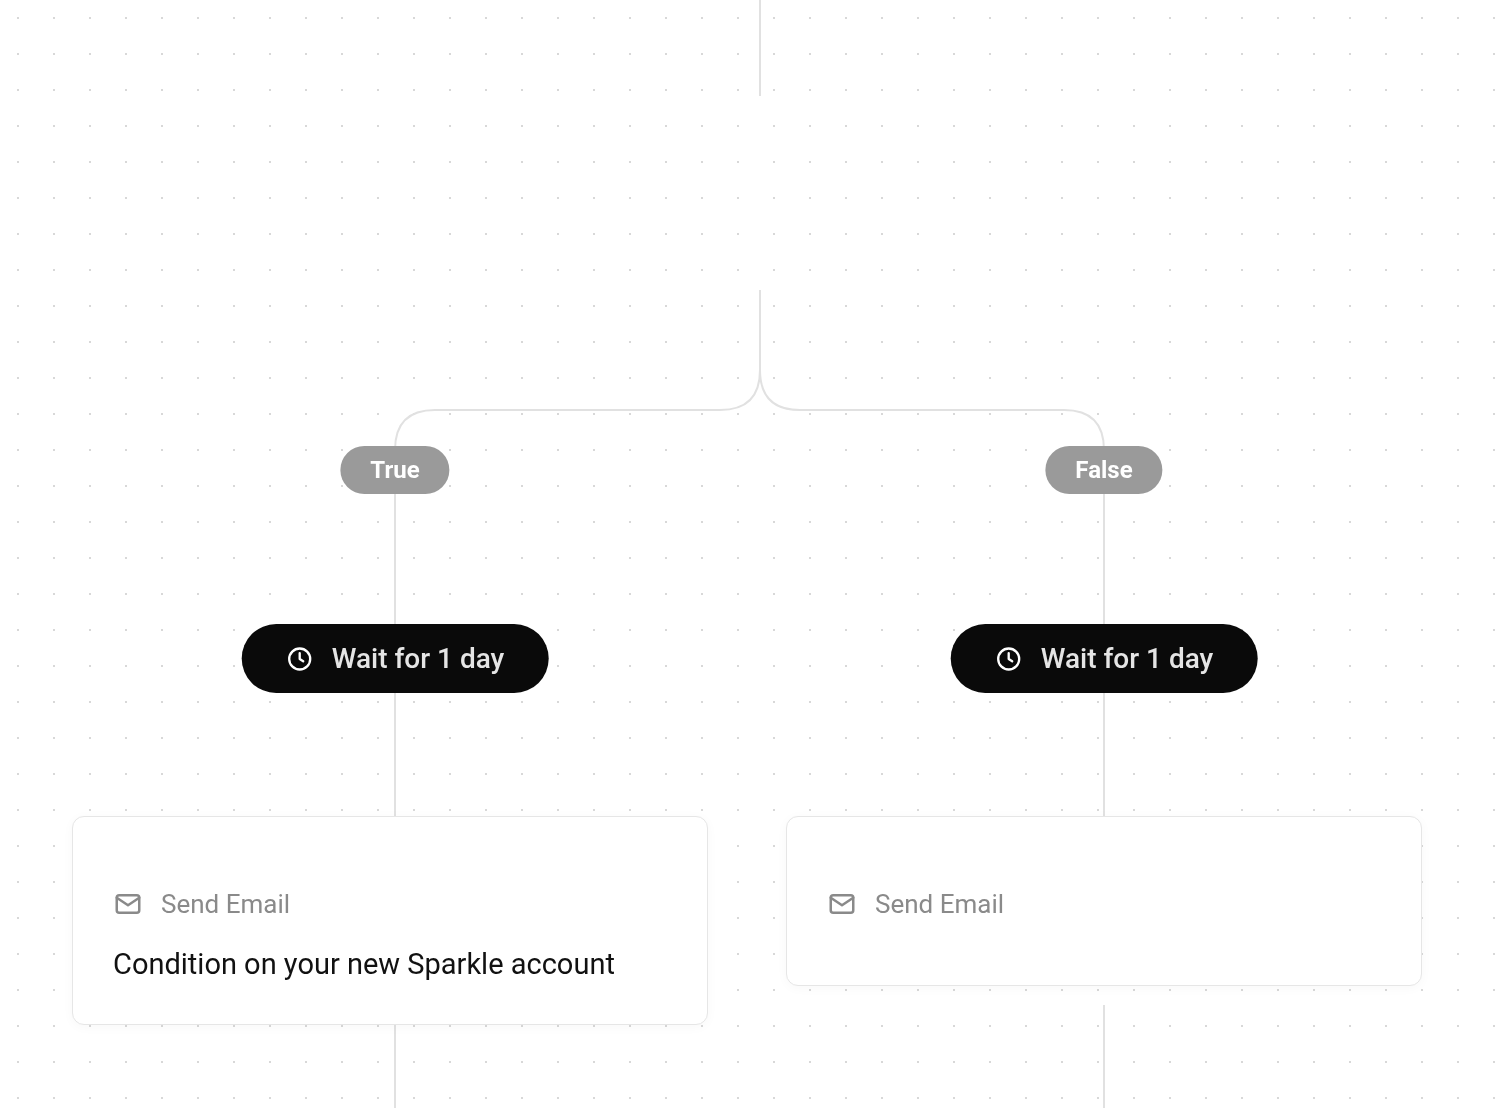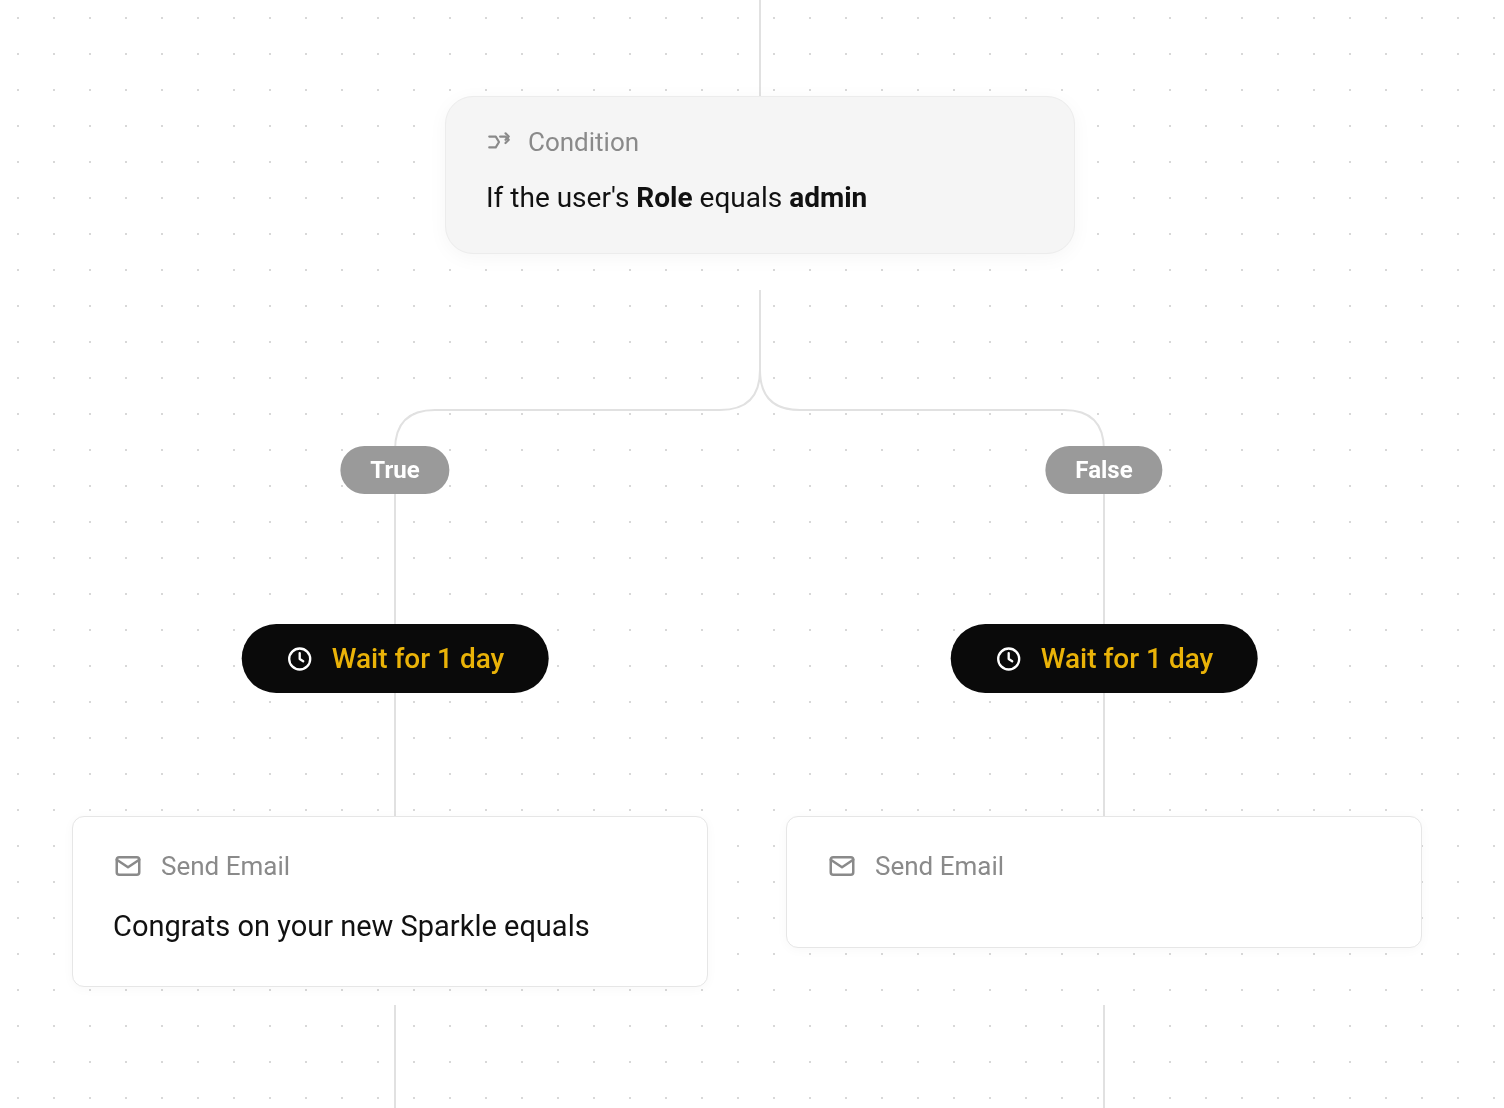--- a/index.html
+++ b/index.html
@@ -74,21 +74,21 @@
     border-radius: 999px;
   }
   .badge-true { left: 395px; top: 446px; }
   .badge-false { left: 1104px; top: 446px; }
 
   
   .wait-pill {
     position: absolute;
     transform: translateX(-50%);
     background: #0a0a0a;
-    color: #eab308;
+    color: #e5e5e5;
     display: flex;
     align-items: center;
     gap: 18px;
     padding: 18px 44px;
     border-radius: 999px;
     font-size: 28px;
     font-weight: 500;
   }
   .wait-true { left: 395px; top: 624px; }
   .wait-false { left: 1104px; top: 624px; }
@@ -110,20 +110,21 @@
   .email-false {
     left: 786px;
     top: 816px;
     width: 636px;
   }
   .email-header {
     display: flex;
     align-items: center;
     gap: 18px;
     margin-bottom: 26px;
+    margin-top: 38px;
   }
   .email-type {
     font-size: 26px;
     color: #8a8a8a;
     font-weight: 400;
   }
   .email-subject {
     font-size: 29px;
     color: #111;
     font-weight: 400;
@@ -143,35 +144,20 @@
 
     <path d="M 760 0 L 760 96"></path>
 
     <path d="M 760 290 L 760 370 Q 760 410 720 410 L 435 410 Q 395 410 395 450 L 395 816"></path>
     <path d="M 760 290 L 760 370 Q 760 410 800 410 L 1064 410 Q 1104 410 1104 450 L 1104 816"></path>
 
     <path d="M 395 1005 L 395 1108"></path>
     <path d="M 1104 1005 L 1104 1108"></path>
   </svg>
 
-  <div class="condition-node">
-    <div class="node-header">
-      <span class="icon">
-        <svg width="26" height="26" viewBox="0 0 24 24" fill="none" stroke="#8a8a8a" stroke-width="2" stroke-linecap="round" stroke-linejoin="round">
-          <path d="M3 7h6l3 5-3 5H3"></path>
-          <path d="M13 7h5l3 3-3 3"></path>
-          <path d="M18 4l3 3-3 3"></path>
-        </svg>
-      </span>
-      <span class="node-type-label">Condition</span>
-    </div>
-    <div class="condition-text">
-      <span>If the user's </span><b>Role</b><span> equals </span><b>admin</b>
-    </div>
-  </div>
 
   <div class="branch-badge badge-true">
     <span>True</span>
   </div>
   <div class="branch-badge badge-false">
     <span>False</span>
   </div>
 
   <div class="wait-pill wait-true">
     <span class="icon">
@@ -195,21 +181,21 @@
   <div class="email-card email-true">
     <div class="email-header">
       <span class="icon">
         <svg width="30" height="30" viewBox="0 0 24 24" fill="none" stroke="#8a8a8a" stroke-width="2" stroke-linecap="round" stroke-linejoin="round">
           <rect x="3" y="5" width="18" height="14" rx="2"></rect>
           <path d="M3 7l9 6 9-6"></path>
         </svg>
       </span>
       <span class="email-type">Send Email</span>
     </div>
-    <div class="email-subject">Congrats on your new Sparkle equals</div>
+    <div class="email-subject">Condition on your new Sparkle account</div>
   </div>
 
   <div class="email-card email-false">
     <div class="email-header">
       <span class="icon">
         <svg width="30" height="30" viewBox="0 0 24 24" fill="none" stroke="#8a8a8a" stroke-width="2" stroke-linecap="round" stroke-linejoin="round">
           <rect x="3" y="5" width="18" height="14" rx="2"></rect>
           <path d="M3 7l9 6 9-6"></path>
         </svg>
       </span>

